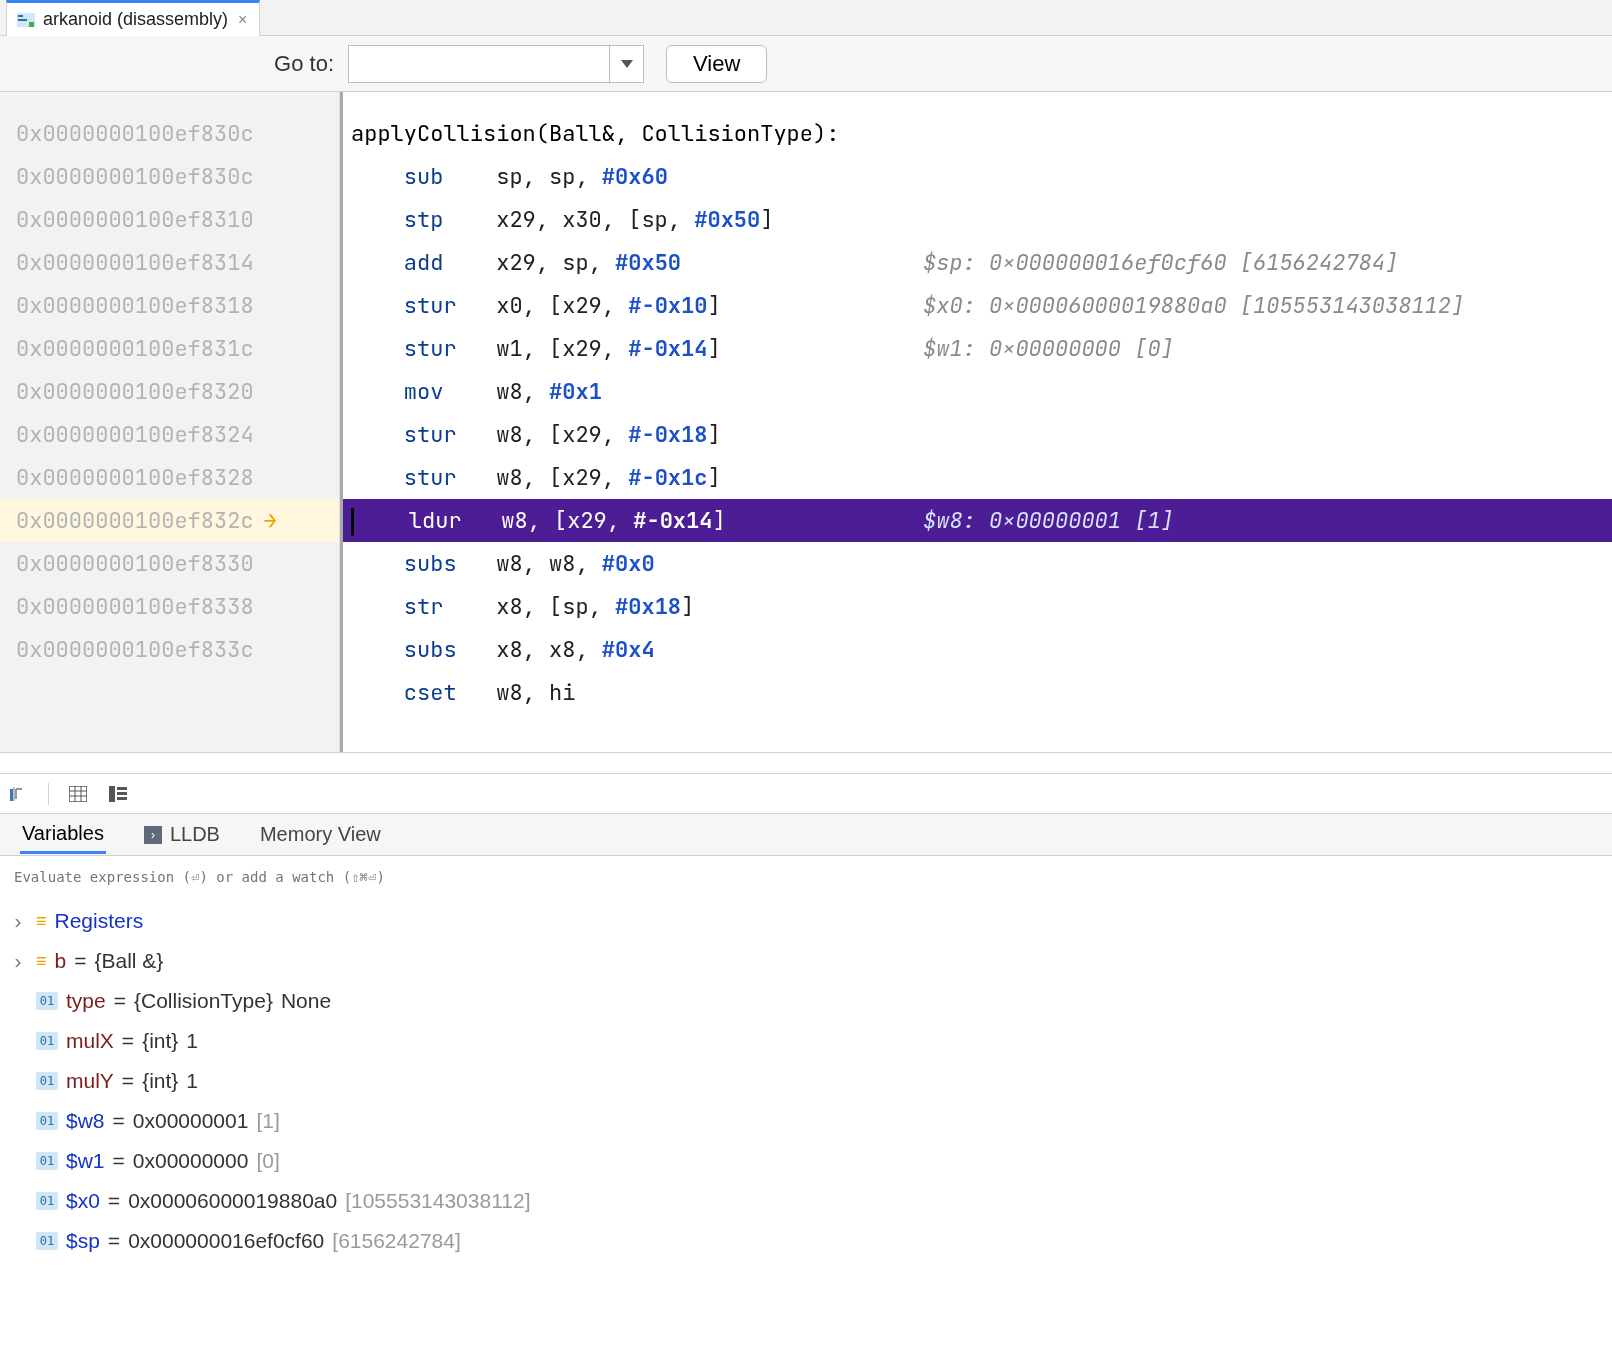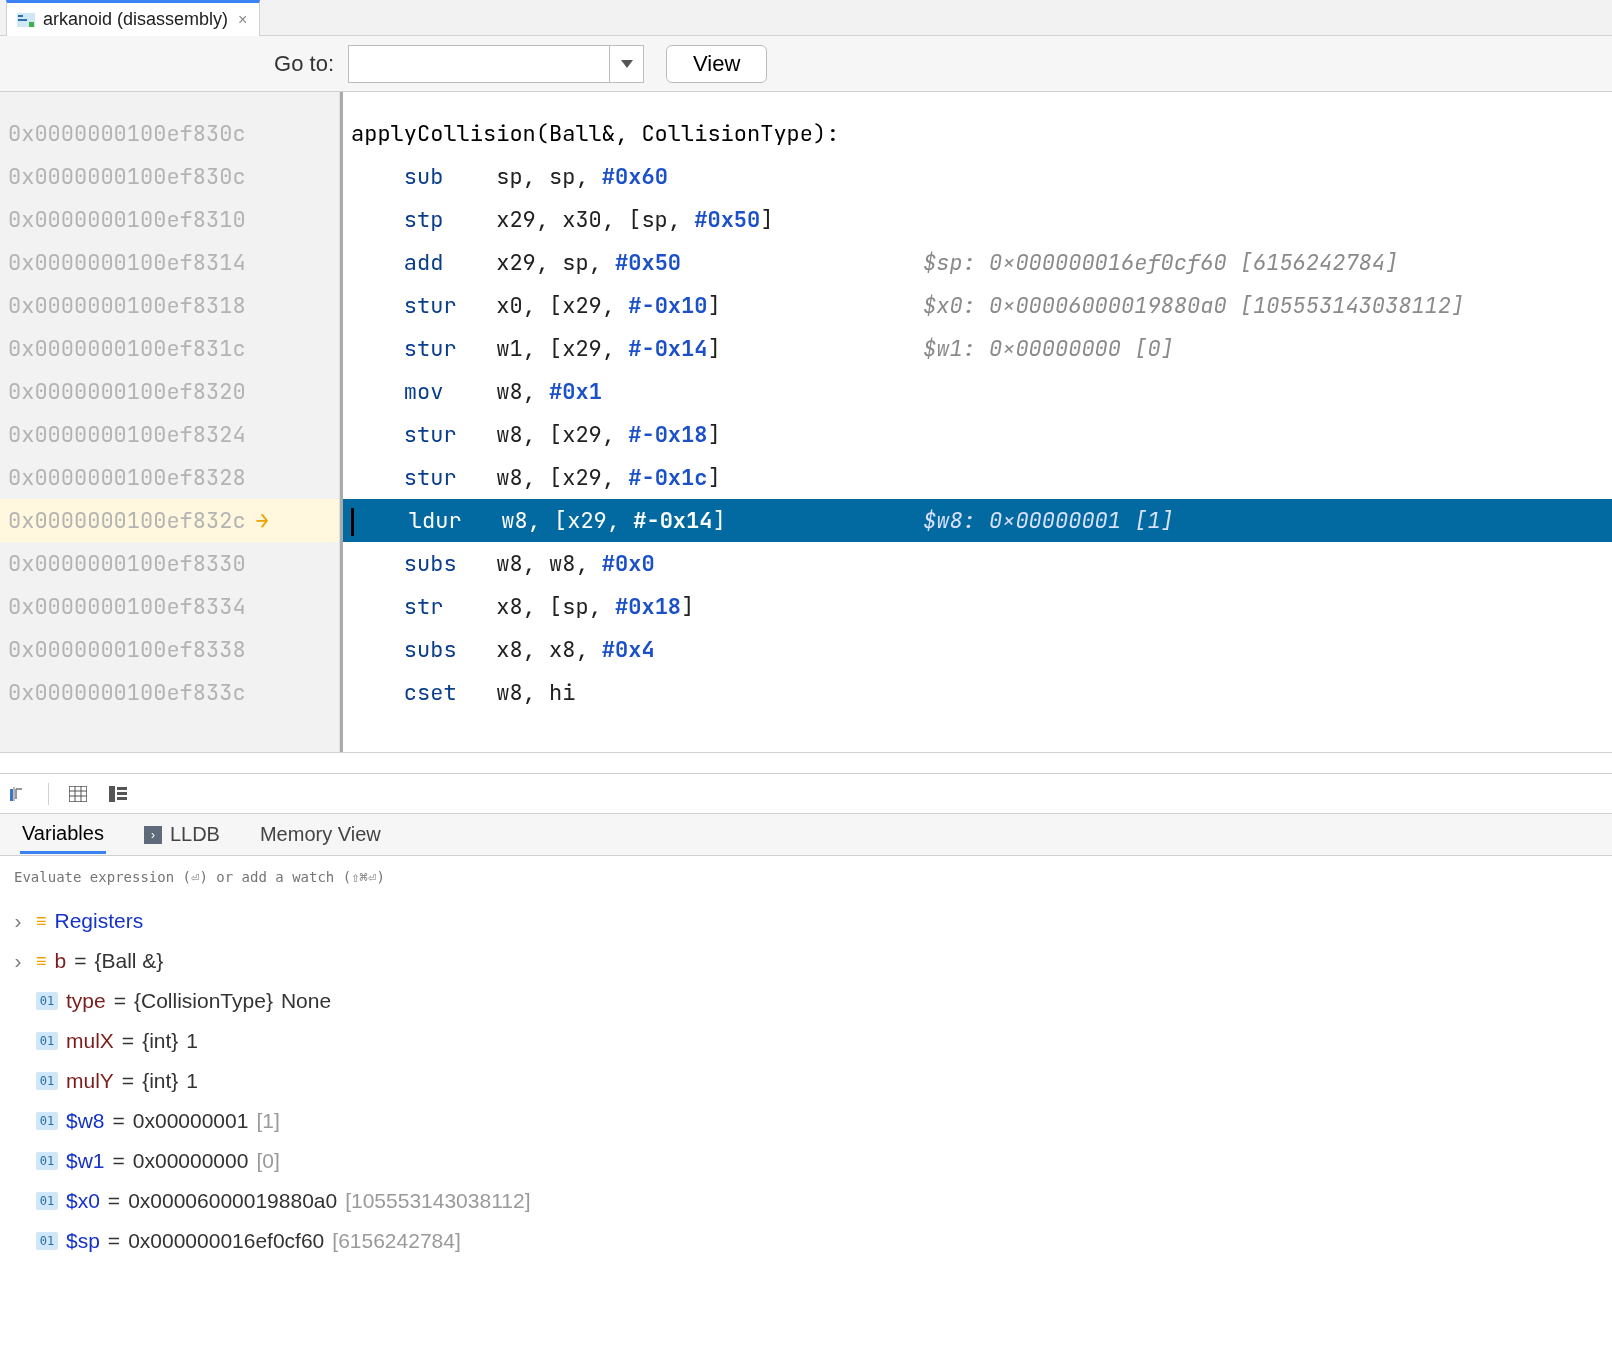--- a/index.html
+++ b/index.html
@@ -18,27 +18,27 @@
   .goto-bar { display:flex; align-items:center; height:56px; background:#f6f6f6; border-bottom:1px solid #d1d1d1; padding: 0 14px; gap:14px; }
   .goto-label { width: 320px; text-align:right; color:#333; font-size:22px; }
   .goto-combo { display:flex; align-items:stretch; border:1px solid #bdbdbd; background:#fff; height:38px; }
   .goto-combo input { border:none; outline:none; width:260px; padding:0 10px; font-size:20px; }
   .goto-combo .dd { width:34px; border-left:1px solid #bdbdbd; display:flex; align-items:center; justify-content:center; color:#666; }
   .view-btn { height:38px; padding:0 26px; border:1px solid #bdbdbd; border-radius:6px; background:#fff; font-size:22px;margin-left:8px; }
 
   
   .disasm-split { display:flex; height: 660px; overflow:hidden; }
   .gutter { width: 340px; background:#f2f2f2; border-right:1px solid #e0e0e0; padding-top:20px; }
-  .gline { height:43px; line-height:43px; padding-left:8px; color:#b3b3b3; font-size:22px; display:flex; align-items:center; gap:10px; }
+  .gline { height:43px; line-height:43px; padding-left:16px; color:#b3b3b3; font-size:22px; display:flex; align-items:center; gap:10px; }
   .gline.hl { background:#fff8de; }
   .arrow-ip { color:#f0a300; font-size:22px; font-weight:bold; }
 
   .code { flex:1; padding-top:20px; background:#fff; border-left:3px solid #aaa; }
   .cline { height:43px; line-height:43px; font-size:22px; white-space:pre; padding-left:8px; position:relative; }
-  .cline.sel { background:#0369a1; color:#fff; }
+  .cline.sel { background:#4c1d95; color:#fff; }
   .cline .hint { position:absolute; left:580px; font-style:italic; color:#8a8a8a; }
   .cline.sel .hint { color:#d8e2ff;text-align:right; }
   .signature { color:#000000; }
   .mn { color:#0a3e8c; }
   .hex { color:#1b50c8;font-weight:bold; }
   .cline.sel .mn, .cline.sel .hex { color:#fff; }
   .caret-bar { display:inline-block; width:3px; height:28px; background:#000; vertical-align:middle; margin-right:2px; }
 
   
   .h-divider { height:22px; background:#fff; border-top:1px solid #d1d1d1; border-bottom:1px solid #d1d1d1; }
@@ -111,21 +111,20 @@
         <div class="gline mono">0x0000000100ef830c</div>
         <div class="gline mono">0x0000000100ef8310</div>
         <div class="gline mono">0x0000000100ef8314</div>
         <div class="gline mono">0x0000000100ef8318</div>
         <div class="gline mono">0x0000000100ef831c</div>
         <div class="gline mono">0x0000000100ef8320</div>
         <div class="gline mono">0x0000000100ef8324</div>
         <div class="gline mono">0x0000000100ef8328</div>
         <div class="gline mono hl">0x0000000100ef832c<span class="arrow-ip">→</span></div>
         <div class="gline mono">0x0000000100ef8330</div>
-        <div class="gline mono">0x0000000100ef8334</div>
         <div class="gline mono">0x0000000100ef8338</div>
         <div class="gline mono">0x0000000100ef833c</div>
       </div>
     <div class="code mono" id="code">
         <div class="cline mono"><span class="signature">applyCollision(Ball&amp;, CollisionType):</span></div>
         <div class="cline mono">    <span class="mn">sub    </span><span>sp, sp, </span><span class="hex">#0x60</span></div>
         <div class="cline mono">    <span class="mn">stp    </span><span>x29, x30, [sp, </span><span class="hex">#0x50</span><span>]</span></div>
         <div class="cline mono">    <span class="mn">add    </span><span>x29, sp, </span><span class="hex">#0x50</span><span class="hint">$sp: 0x000000016ef0cf60 [6156242784]</span></div>
         <div class="cline mono">    <span class="mn">stur   </span><span>x0, [x29, </span><span class="hex">#-0x10</span><span>]</span><span class="hint">$x0: 0x00006000019880a0 [105553143038112]</span></div>
         <div class="cline mono">    <span class="mn">stur   </span><span>w1, [x29, </span><span class="hex">#-0x14</span><span>]</span><span class="hint">$w1: 0x00000000 [0]</span></div>

